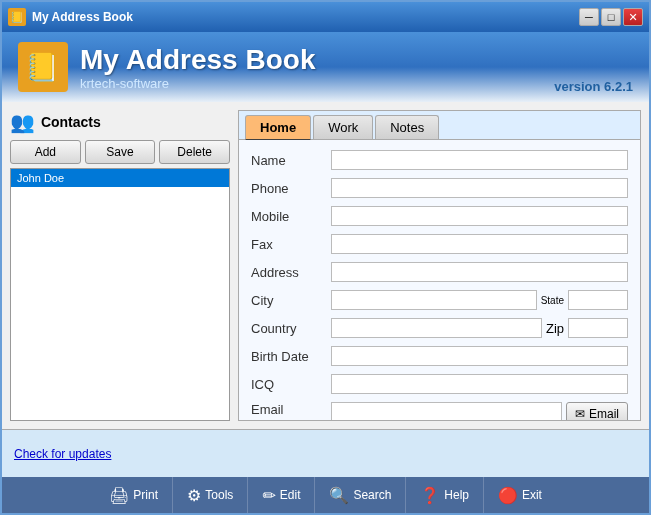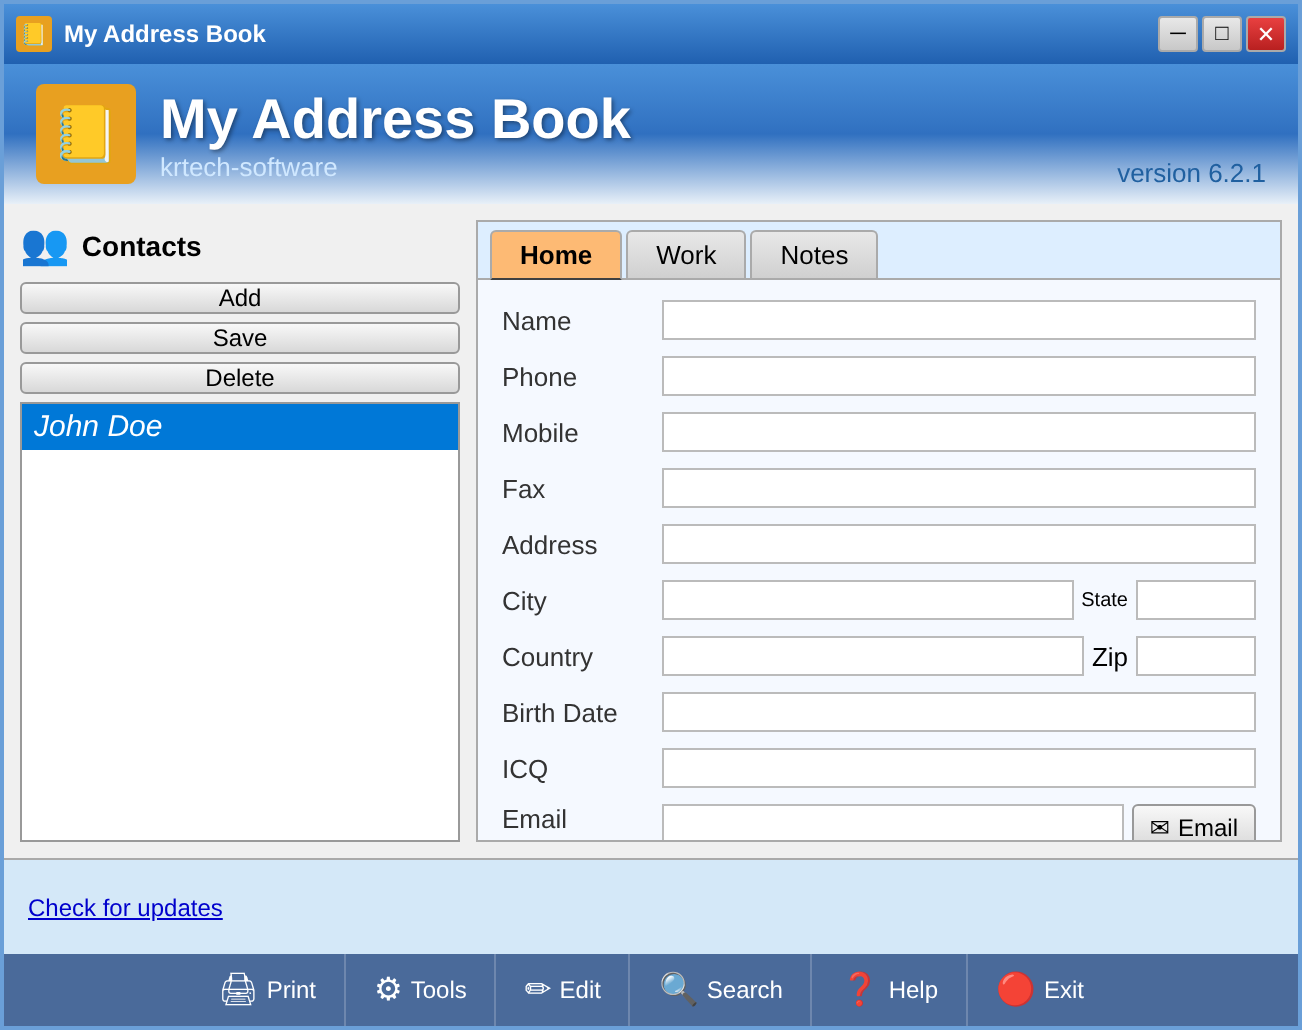--- a/index.html
+++ b/index.html
@@ -17,34 +17,34 @@
     .tb-btn.minimize { background: linear-gradient(to bottom, #e8e8e8, #c8c8c8); }
     .tb-btn.maximize { background: linear-gradient(to bottom, #e8e8e8, #c8c8c8); }
     .tb-btn.close { background: linear-gradient(to bottom, #e84040, #b82020); color: white; }
 
     
     .header { background: linear-gradient(to bottom, #4a90d9 0%, #3070c0 50%, #e8f0f8 100%); height: 70px; display: flex; align-items: center; padding: 0 16px; flex-shrink: 0; position: relative; }
     .header-icon { width: 50px; height: 50px; background: #e8a020; border-radius: 4px; display: flex; align-items: center; justify-content: center; font-size: 28px; margin-right: 12px; }
     .header-title-group { display: flex; flex-direction: column; }
     .header-title { font-size: 28px; font-weight: bold; color: white; text-shadow: 1px 1px 2px rgba(0,0,0,0.4); }
     .header-subtitle { font-size: 13px; color: #d0e8ff; }
-    .header-version { position: absolute; right: 16px; bottom: 8px; color: #2060a0; font-size: 13px; font-weight: normal; }
+    .header-version { position: absolute; right: 16px; bottom: 8px; color: #2060a0; font-size: 13px; font-weight: bold; }
 
     
     .main { display: flex; flex: 1; padding: 8px; gap: 8px; overflow: hidden; }
 
     
     .contacts-panel { width: 220px; display: flex; flex-direction: column; flex-shrink: 0; }
     .contacts-header { display: flex; align-items: center; gap: 6px; margin-bottom: 6px; }
     .contacts-icon { font-size: 20px; }
     .contacts-label { font-size: 14px; font-weight: bold; }
-    .contacts-buttons { display: flex; gap: 4px; margin-bottom: 4px; flex-direction: column; }
+    .contacts-buttons { display: flex; gap: 4px; margin-bottom: 4px; }
     .contact-btn { flex: 1; height: 24px; background: linear-gradient(to bottom, #f8f8f8, #d8d8d8); border: 1px solid #999; border-radius: 3px; font-size: 12px; cursor: pointer; }
     .contacts-list { flex: 1; border: 1px solid #999; background: white; overflow-y: auto; }
-    .contact-item { padding: 3px 6px; font-size: 15px; cursor: pointer; font-style: italic; }
+    .contact-item { padding: 3px 6px; font-size: 11px; cursor: pointer; }
     .contact-item.selected { background: #0078d7; color: white; }
 
     
     .right-panel { flex: 1; display: flex; flex-direction: column; border: 1px solid #aaa; background: #f5f9ff; }
 
     
     .tabs { display: flex; align-items: flex-end; padding: 4px 6px 0; background: #ddeeff; border-bottom: 1px solid #aaa; }
     .tab { padding: 4px 14px; font-size: 13px; border: 1px solid #aaa; border-bottom: none; background: linear-gradient(to bottom, #e8e8e8, #d0d0d0); cursor: pointer; border-radius: 3px 3px 0 0; margin-right: 2px; }
     .tab.active { background: #fdba74; border-bottom: 1px solid #404040; margin-bottom: -1px; z-index: 1; font-weight: bold; }
 

